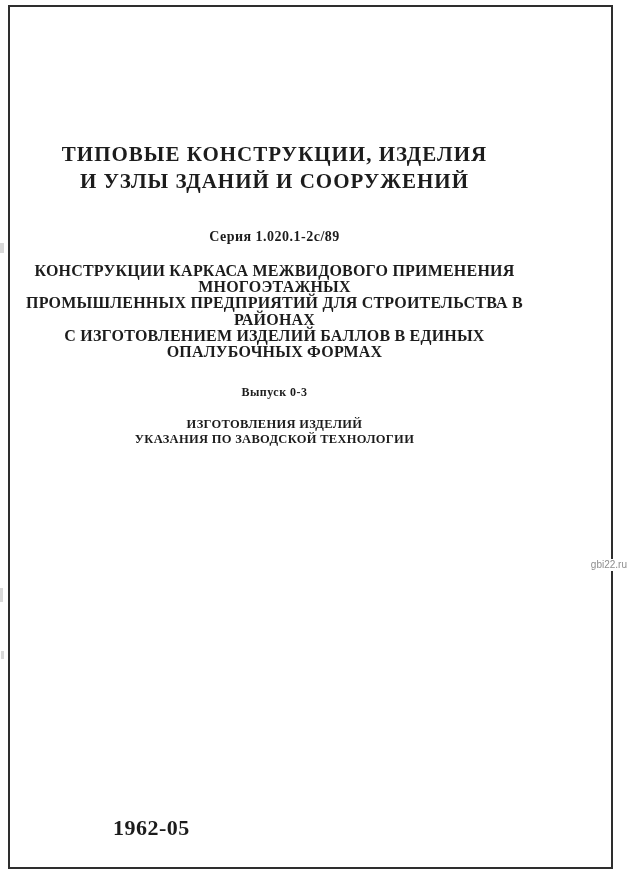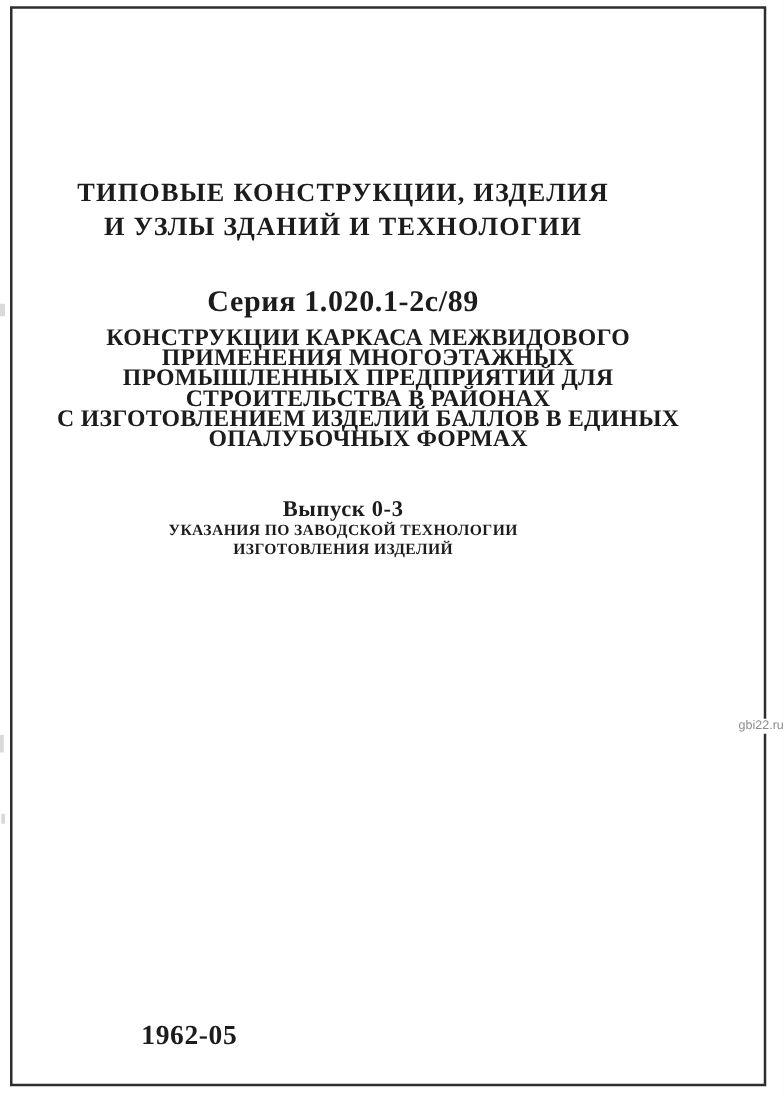--- a/index.html
+++ b/index.html
@@ -35,51 +35,50 @@
     font-weight:bold;
   }
   .doc-title{
     top:141px;
     font-size:21px;
     line-height:27px;
     letter-spacing:1px;
   }
   .series{
     top:229px;
-    font-size:24px;
+    font-size:14px;
     letter-spacing:.5px;
   }
   .subject{
     top:263px;
-    font-size:19px;
+    font-size:16px;
     line-height:16.2px;
     letter-spacing:.2px;
-    margin-left:20px;
   }
   .issue{
-    top:397px;
-    font-size:18px;
+    top:385px;
+    font-size:12px;
     letter-spacing:.5px;
   }
   .subtitle{
     top:417px;
     font-size:12.5px;
     line-height:15px;
     letter-spacing:.3px;
   }
   .doc-number{
     position:absolute;
     left:113px;top:815px;
     font-size:22px;
     font-weight:bold;
     letter-spacing:.5px;
   }
   .watermark{
     position:absolute;
-    right:0;top:575px;
+    right:0;top:559px;
     font-family:"Liberation Sans","DejaVu Sans",sans-serif;
     font-size:10px;
     color:var(--watermark);
     background:var(--paper);
     padding-left:2px;
     line-height:12px;
   }
 </style>
 </head>
 <body>
@@ -87,35 +86,35 @@
 <div class="page">
 
   <div class="frame"></div>
 
   <div class="artifact a1"></div>
   <div class="artifact a2"></div>
   <div class="artifact a3"></div>
 
   <div class="centered doc-title">
     <div>ТИПОВЫЕ КОНСТРУКЦИИ, ИЗДЕЛИЯ</div>
-    <div>И УЗЛЫ ЗДАНИЙ И ТЕХНОЛОГИИ</div>
+    <div>И УЗЛЫ ЗДАНИЙ И СООРУЖЕНИЙ</div>
   </div>
 
   <div class="centered series">Серия 1.020.1-2с/89</div>
 
   <div class="centered subject">
     <div>КОНСТРУКЦИИ КАРКАСА МЕЖВИДОВОГО ПРИМЕНЕНИЯ МНОГОЭТАЖНЫХ</div>
     <div>ПРОМЫШЛЕННЫХ ПРЕДПРИЯТИЙ ДЛЯ СТРОИТЕЛЬСТВА В РАЙОНАХ</div>
     <div>С ИЗГОТОВЛЕНИЕМ ИЗДЕЛИЙ БАЛЛОВ В ЕДИНЫХ ОПАЛУБОЧНЫХ ФОРМАХ</div>
   </div>
 
   <div class="centered issue">Выпуск 0-3</div>
 
   <div class="centered subtitle">
+    <div>ИЗГОТОВЛЕНИЯ ИЗДЕЛИЙ</div>
     <div>УКАЗАНИЯ ПО ЗАВОДСКОЙ ТЕХНОЛОГИИ</div>
-    <div>ИЗГОТОВЛЕНИЯ ИЗДЕЛИЙ</div>
   </div>
 
   <div class="doc-number">1962-05</div>
 
   <div class="watermark">gbi22.ru</div>
 
 </div>
 
 </body></html>

